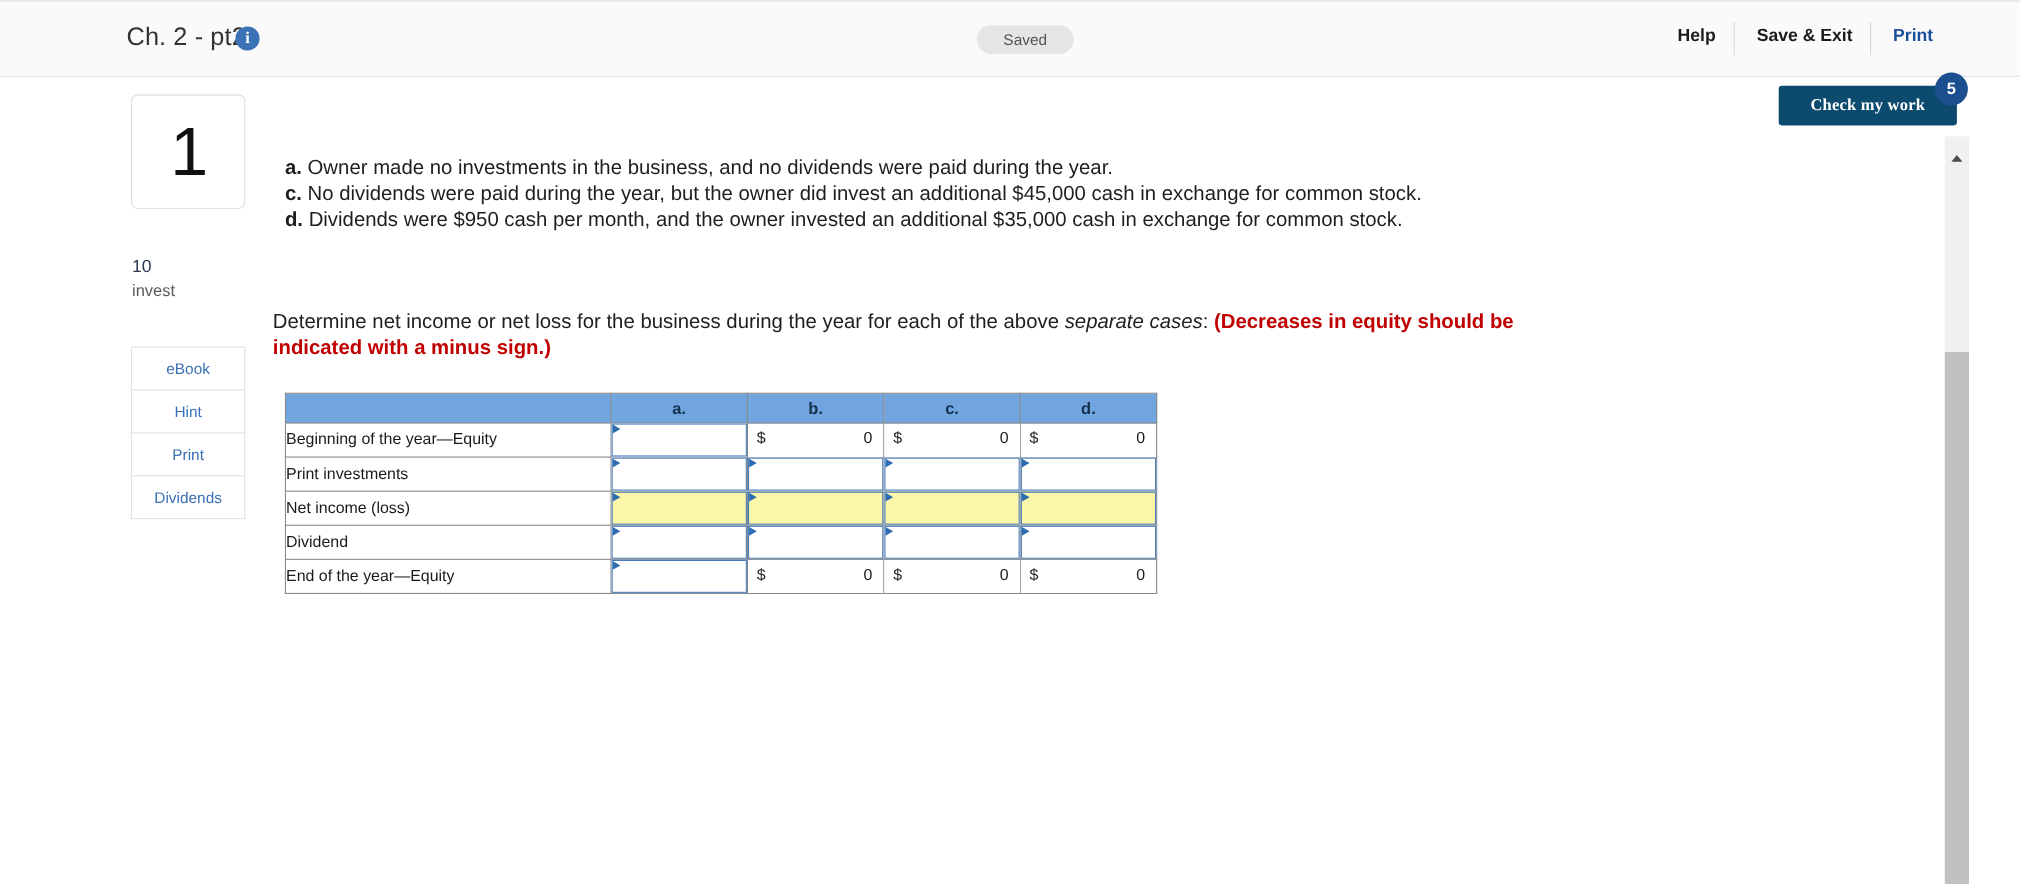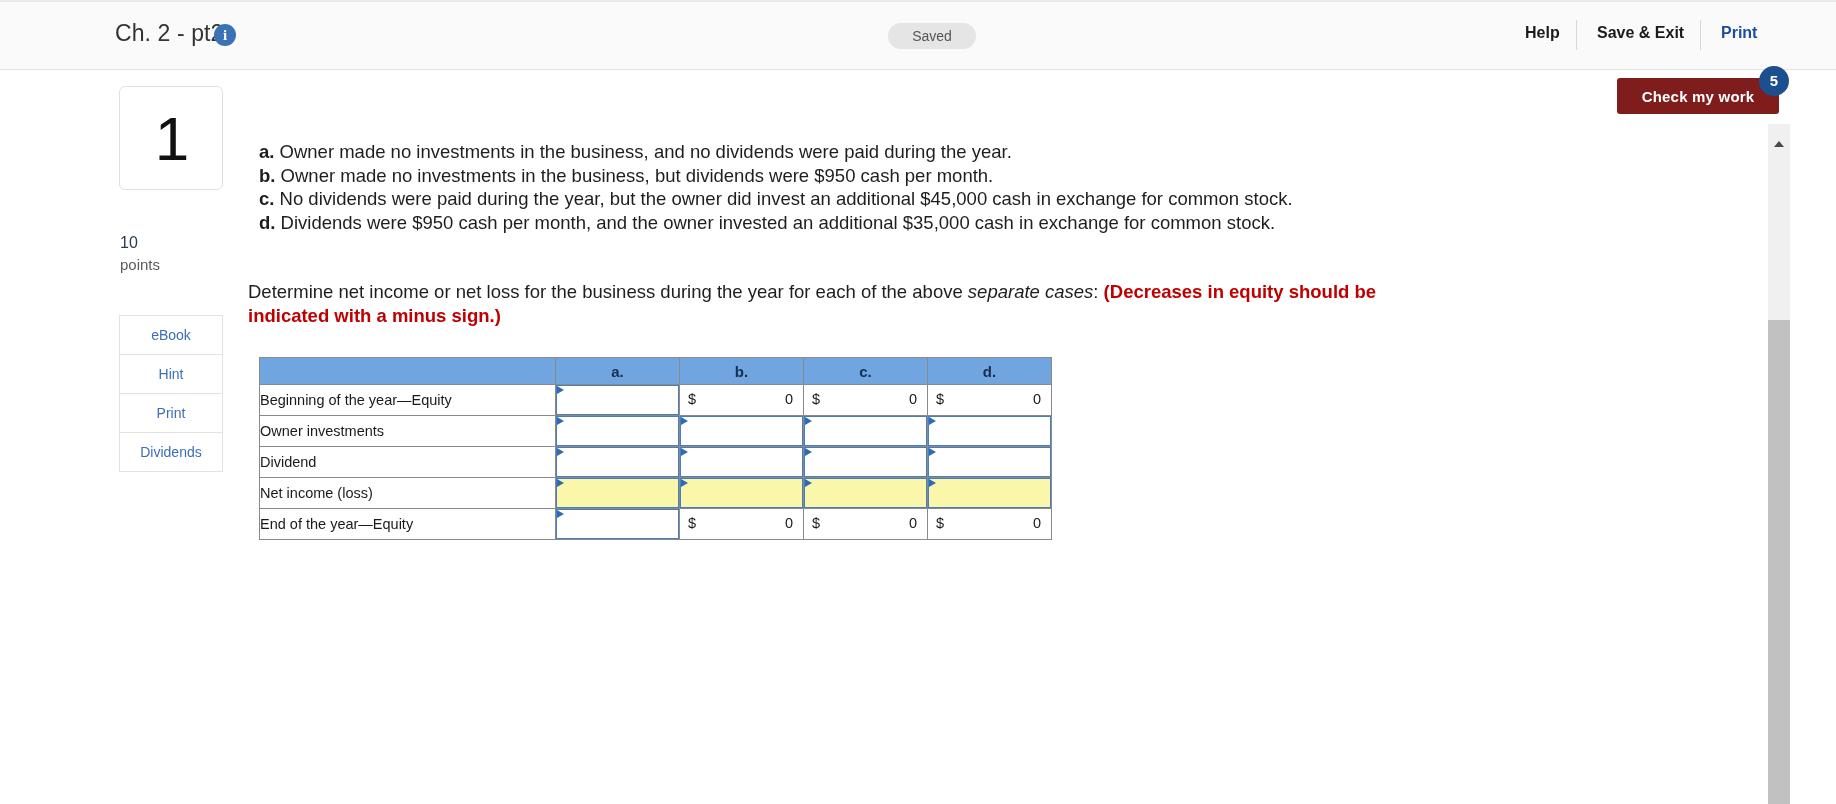--- a/index.html
+++ b/index.html
@@ -96,27 +96,27 @@
     left: 1617px;
     top: 78px;
     width: 162px;
     height: 36px;
   }
   #check-work-button {
     position: absolute;
     left: 0; top: 0;
     width: 162px;
     height: 36px;
-    background: #7f1d1d;
+    background: #0c4a6e;
     border: none;
     border-radius: 3px;
     color: #ffffff;
     font-size: 15px;
     font-weight: bold;
-    font-family: Liberation Sans, sans-serif;
+    font-family: Liberation Serif, serif;
     letter-spacing: .2px;
     cursor: pointer;
   }
   #check-work-badge {
     position: absolute;
     left: 142px;
     top: -12px;
     width: 30px;
     height: 30px;
     border-radius: 50%;
@@ -350,37 +350,33 @@
 
 <div id="check-work-wrap">
   <button id="check-work-button">Check my work</button>
   <div id="check-work-badge">5</div>
 </div>
 
 <div id="qnum-box">
   <div id="qnum-text">1</div>
 </div>
 <div id="points-value">10</div>
-<div id="points-label">points</div>
+<div id="points-label">invest</div>
 
 <div id="resource-list">
   <div class="resource-item">eBook</div>
   <div class="resource-item">Hint</div>
   <div class="resource-item">Print</div>
   <div class="resource-item">Dividends</div>
 </div>
 
 <div id="question-body">
   <div class="case-line">
     <span class="case-letter">a.</span>
     <span>Owner made no investments in the business, and no dividends were paid during the year.</span>
-  </div>
-  <div class="case-line">
-    <span class="case-letter">b.</span>
-    <span>Owner made no investments in the business, but dividends were $950 cash per month.</span>
   </div>
   <div class="case-line">
     <span class="case-letter">c.</span>
     <span>No dividends were paid during the year, but the owner did invest an additional $45,000 cash in exchange for common stock.</span>
   </div>
   <div class="case-line">
     <span class="case-letter">d.</span>
     <span>Dividends were $950 cash per month, and the owner invested an additional $35,000 cash in exchange for common stock.</span>
   </div>
 </div>
@@ -421,41 +417,68 @@
           </span>
         </td>
         <td class="col-amount cell-amt">
           <span class="amt-static">
             <span class="cur">$</span>
             <span class="num">0</span>
           </span>
         </td>
       </tr>
       <tr>
-        <td class="cell-label col-label">Owner investments</td>
-        <td class="col-amount cell-input">
-          <div class="input-box">
-            <span class="input-flag"></span>
-            <input type="text" class="input-field" value="" style="">
-          </div>
-        </td>
-        <td class="col-amount cell-input">
-          <div class="input-box">
-            <span class="input-flag"></span>
-            <input type="text" class="input-field" value="" style="">
-          </div>
-        </td>
-        <td class="col-amount cell-input">
-          <div class="input-box">
-            <span class="input-flag"></span>
-            <input type="text" class="input-field" value="" style="">
-          </div>
-        </td>
-        <td class="col-amount cell-input">
-          <div class="input-box">
+        <td class="cell-label col-label">Print investments</td>
+        <td class="col-amount cell-input">
+          <div class="input-box">
+            <span class="input-flag"></span>
+            <input type="text" class="input-field" value="" style="">
+          </div>
+        </td>
+        <td class="col-amount cell-input">
+          <div class="input-box">
+            <span class="input-flag"></span>
+            <input type="text" class="input-field" value="" style="">
+          </div>
+        </td>
+        <td class="col-amount cell-input">
+          <div class="input-box">
+            <span class="input-flag"></span>
+            <input type="text" class="input-field" value="" style="">
+          </div>
+        </td>
+        <td class="col-amount cell-input">
+          <div class="input-box">
+            <span class="input-flag"></span>
+            <input type="text" class="input-field" value="" style="">
+          </div>
+        </td>
+      </tr>
+      <tr>
+        <td class="cell-label col-label">Net income (loss)</td>
+        <td class="col-amount cell-input">
+          <div class="input-box yellow">
+            <span class="input-flag"></span>
+            <input type="text" class="input-field" value="" style="">
+          </div>
+        </td>
+        <td class="col-amount cell-input">
+          <div class="input-box yellow">
+            <span class="input-flag"></span>
+            <input type="text" class="input-field" value="" style="">
+          </div>
+        </td>
+        <td class="col-amount cell-input">
+          <div class="input-box yellow">
+            <span class="input-flag"></span>
+            <input type="text" class="input-field" value="" style="">
+          </div>
+        </td>
+        <td class="col-amount cell-input">
+          <div class="input-box yellow">
             <span class="input-flag"></span>
             <input type="text" class="input-field" value="" style="">
           </div>
         </td>
       </tr>
       <tr>
         <td class="cell-label col-label">Dividend</td>
         <td class="col-amount cell-input">
           <div class="input-box">
             <span class="input-flag"></span>
@@ -469,47 +492,20 @@
           </div>
         </td>
         <td class="col-amount cell-input">
           <div class="input-box">
             <span class="input-flag"></span>
             <input type="text" class="input-field" value="" style="">
           </div>
         </td>
         <td class="col-amount cell-input">
           <div class="input-box">
-            <span class="input-flag"></span>
-            <input type="text" class="input-field" value="" style="">
-          </div>
-        </td>
-      </tr>
-      <tr>
-        <td class="cell-label col-label">Net income (loss)</td>
-        <td class="col-amount cell-input">
-          <div class="input-box yellow">
-            <span class="input-flag"></span>
-            <input type="text" class="input-field" value="" style="">
-          </div>
-        </td>
-        <td class="col-amount cell-input">
-          <div class="input-box yellow">
-            <span class="input-flag"></span>
-            <input type="text" class="input-field" value="" style="">
-          </div>
-        </td>
-        <td class="col-amount cell-input">
-          <div class="input-box yellow">
-            <span class="input-flag"></span>
-            <input type="text" class="input-field" value="" style="">
-          </div>
-        </td>
-        <td class="col-amount cell-input">
-          <div class="input-box yellow">
             <span class="input-flag"></span>
             <input type="text" class="input-field" value="" style="">
           </div>
         </td>
       </tr>
       <tr>
         <td class="cell-label col-label">End of the year—Equity</td>
         <td class="col-amount cell-input">
           <div class="input-box">
             <span class="input-flag"></span>

